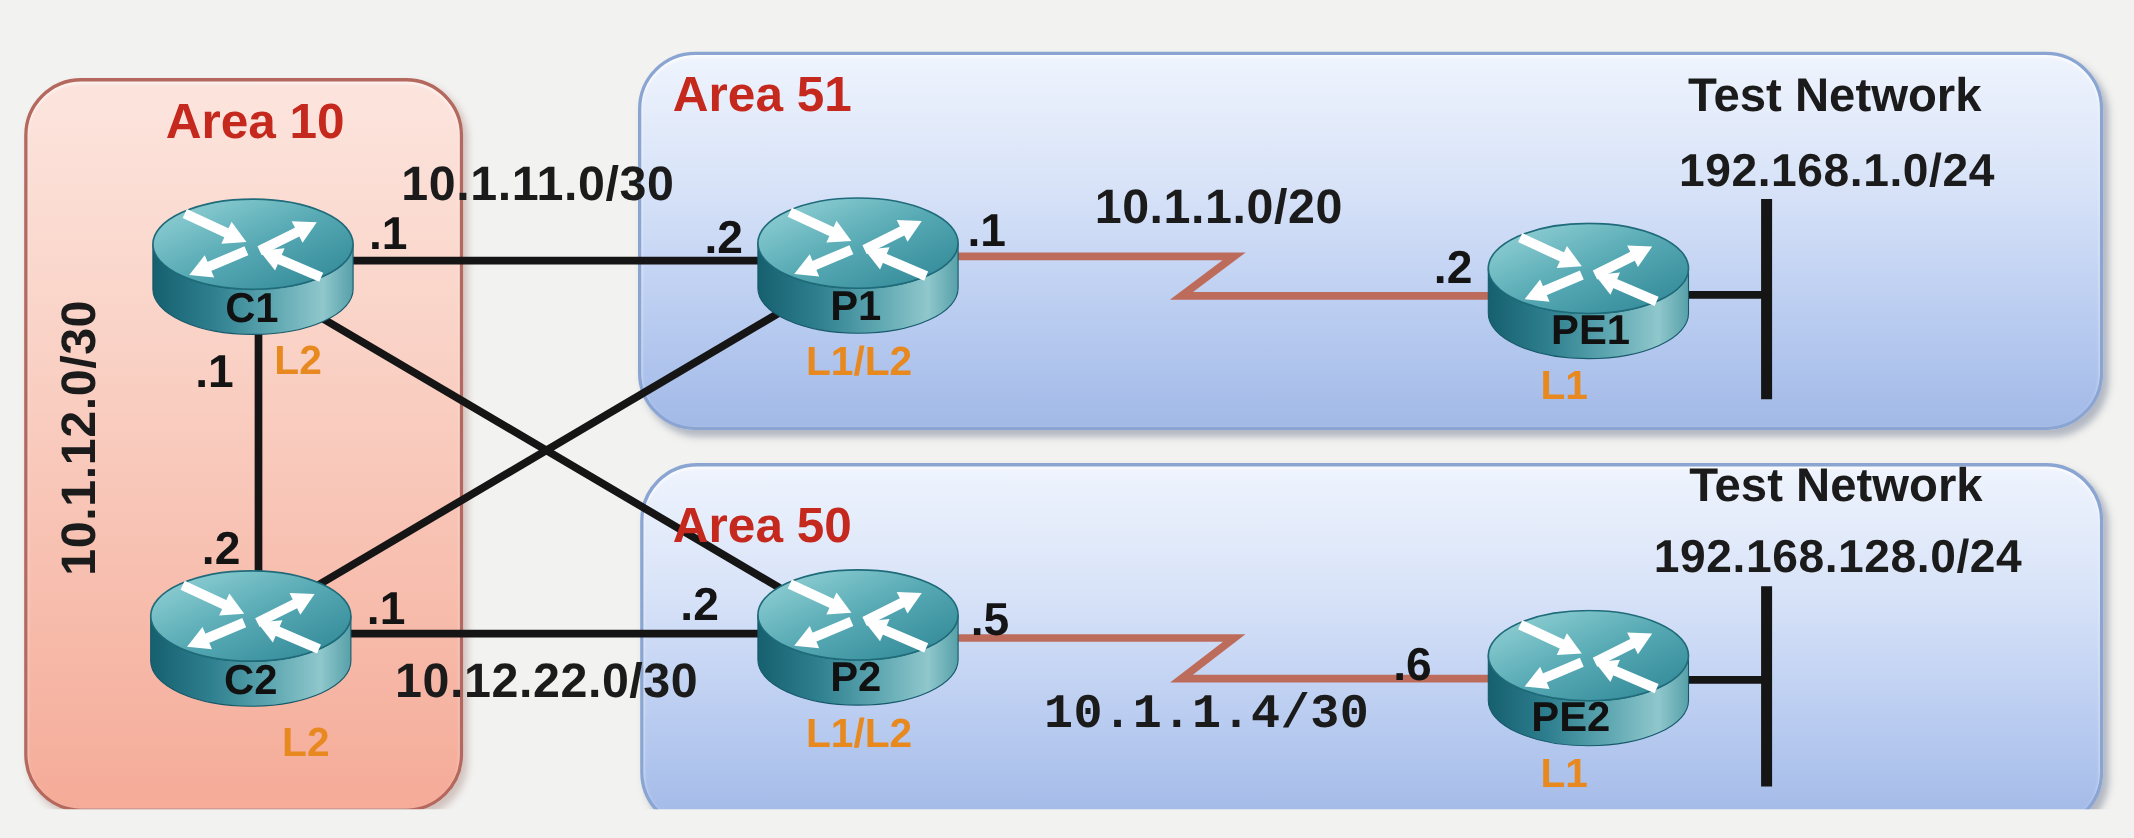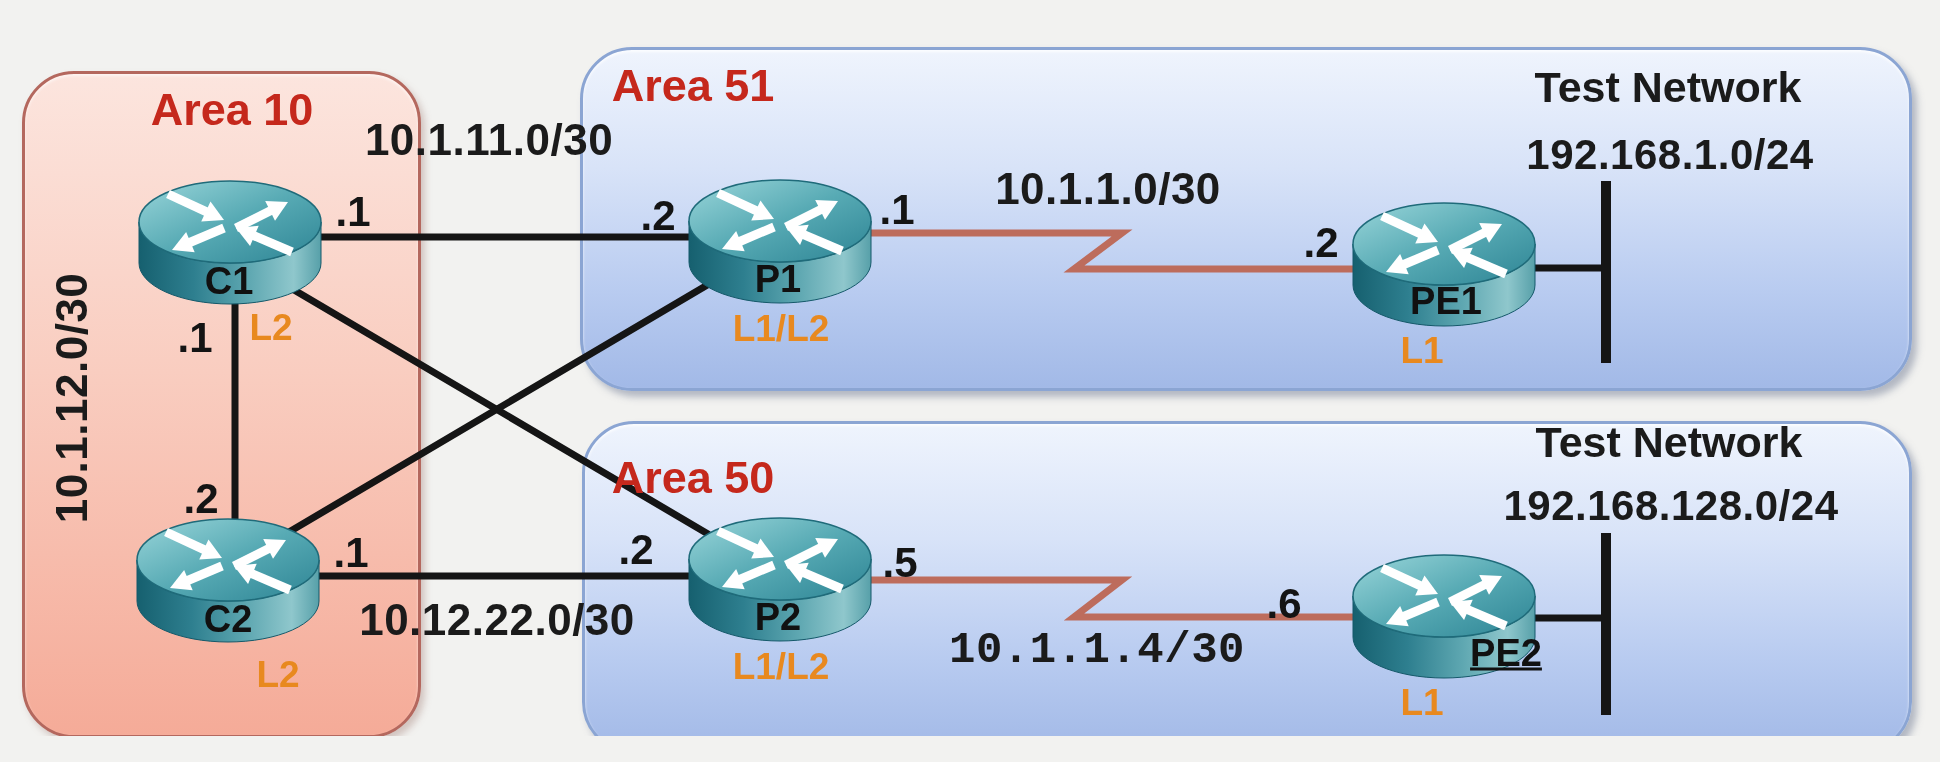--- a/index.html
+++ b/index.html
@@ -29,21 +29,21 @@
   
   .lbl{position:absolute;transform:translate(-50%,-50%);white-space:nowrap;font-weight:bold;}
   .rot{transform:translate(-50%,-50%) rotate(-90deg);}
 
   .area-label{font-size:45px;color:#c5281c;letter-spacing:0px;}
   #area-label-10{left:232px;top:92px;}
   #area-label-51{left:693px;top:68px;}
   #area-label-50{left:693px;top:460px;}
 
   .subnet-label{font-size:44px;color:#1b1b1b;letter-spacing:.5px;}
-  #subnet-0{left:489px;top:122px;text-align:right;}
+  #subnet-0{left:489px;top:150px;text-align:right;}
   #subnet-1{left:72px;top:380px;}
   #subnet-2{left:497px;top:602px;}
   #subnet-3{left:1108px;top:171px;}
   #subnet-4{left:1097px;top:632px;font-family:Liberation Mono, monospace;}
 
   .if-label{font-size:42px;color:#141414;}
   #if-0{left:353px;top:194px;}
   #if-1{left:658px;top:198px;}
   #if-2{left:195px;top:320px;}
   #if-3{left:201px;top:481px;}
@@ -61,21 +61,21 @@
   #router-P2{left:686px;top:499px;}
   #router-PE1{left:1350px;top:184px;}
   #router-PE2{left:1350px;top:536px;}
 
   .router-name{font-size:38px;color:#111;}
   #rname-0{left:229px;top:263px;}
   #rname-1{left:228px;top:601px;}
   #rname-2{left:778px;top:261px;}
   #rname-3{left:778px;top:599px;}
   #rname-4{left:1446px;top:283px;}
-  #rname-5{left:1506px;top:635px;text-decoration:underline;}
+  #rname-5{left:1428px;top:635px;}
 
   .level-label{font-size:37px;color:#e8891f;}
   #rlevel-0{left:271px;top:310px;}
   #rlevel-1{left:278px;top:657px;}
   #rlevel-2{left:781px;top:311px;}
   #rlevel-3{left:781px;top:649px;}
   #rlevel-4{left:1422px;top:333px;}
   #rlevel-5{left:1422px;top:685px;}
 
   .tn-title{font-size:43px;color:#1b1b1b;}
@@ -204,21 +204,21 @@
         <polygon points="100,48 122.716012884732,45.76779064138472 114.04978831599031,65.98898130178199" fill="#fff"></polygon>
   </svg></div>
 
   <div class="lbl area-label" id="area-label-10">Area 10</div>
   <div class="lbl area-label" id="area-label-51">Area 51</div>
   <div class="lbl area-label" id="area-label-50">Area 50</div>
 
   <div class="lbl subnet-label" id="subnet-0">10.1.11.0/30</div>
   <div class="lbl subnet-label rot" id="subnet-1">10.1.12.0/30</div>
   <div class="lbl subnet-label" id="subnet-2">10.12.22.0/30</div>
-  <div class="lbl subnet-label" id="subnet-3">10.1.1.0/30</div>
+  <div class="lbl subnet-label" id="subnet-3">10.1.1.0/20</div>
   <div class="lbl subnet-label" id="subnet-4">10.1.1.4/30</div>
 
   <div class="lbl if-label" id="if-0">.1</div>
   <div class="lbl if-label" id="if-1">.2</div>
   <div class="lbl if-label" id="if-2">.1</div>
   <div class="lbl if-label" id="if-3">.2</div>
   <div class="lbl if-label" id="if-4">.1</div>
   <div class="lbl if-label" id="if-5">.2</div>
   <div class="lbl if-label" id="if-6">.1</div>
   <div class="lbl if-label" id="if-7">.2</div>

